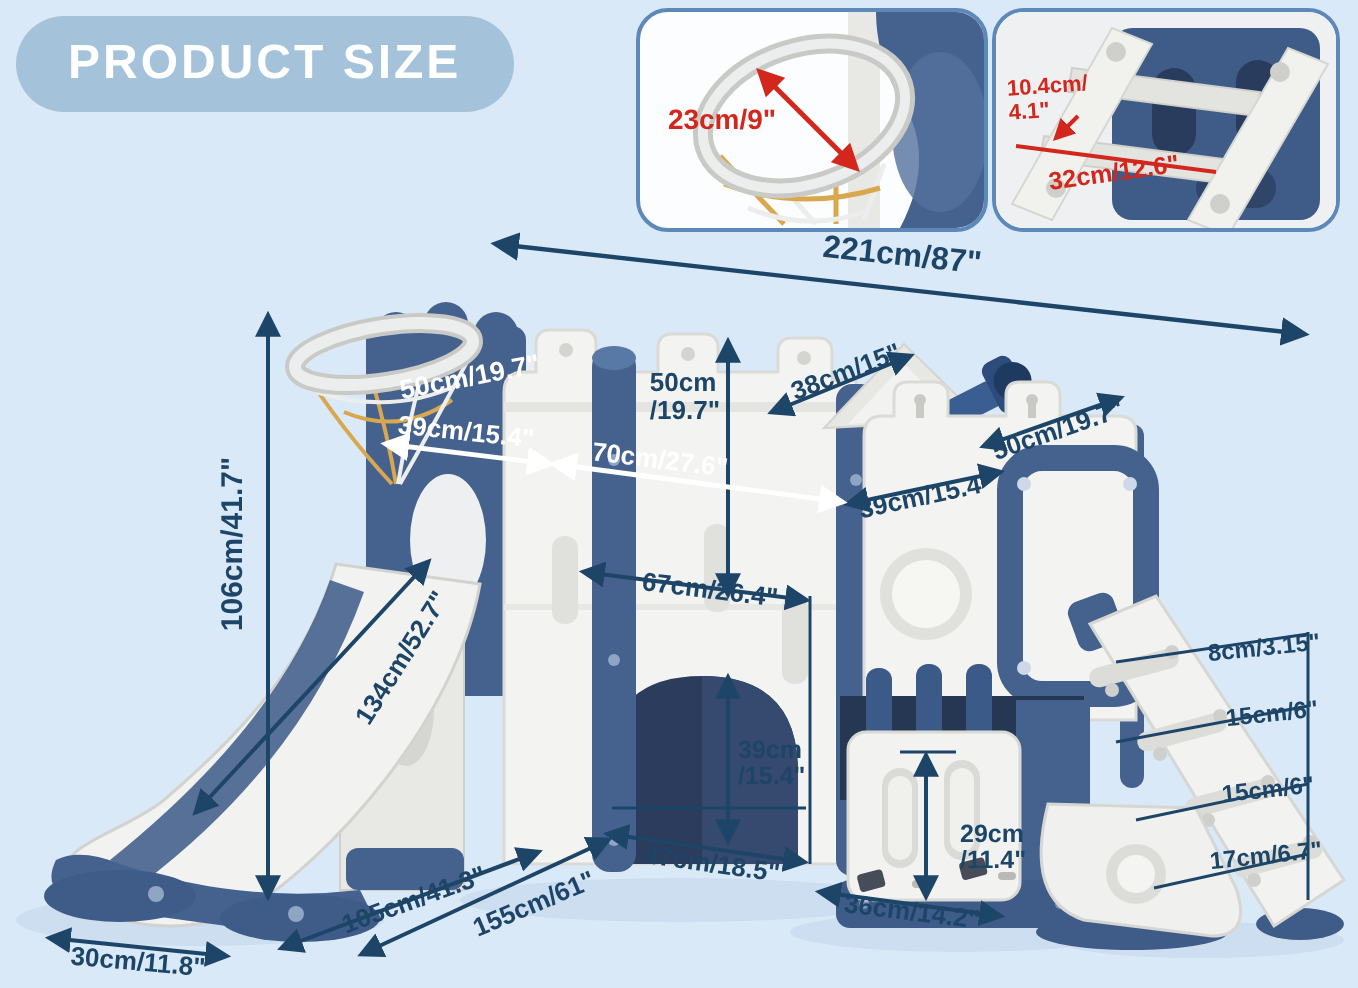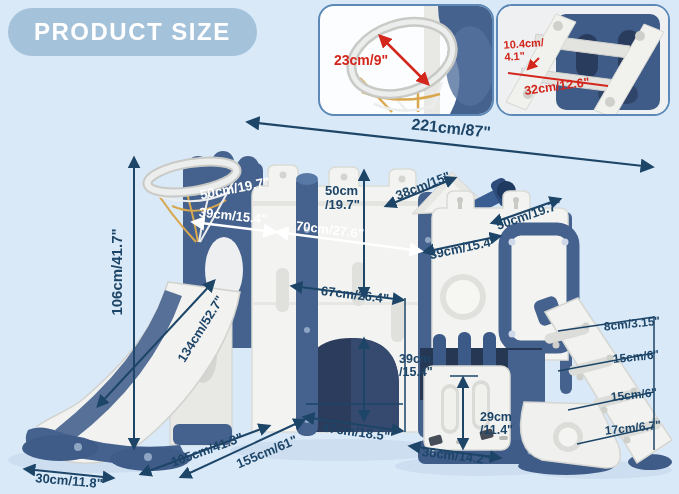--- a/index.html
+++ b/index.html
@@ -278,21 +278,21 @@
   <div class="dim al-r" style="left:360px;top:198px;">
     <span>50cm</span>
     <span>/19.7"</span>
   </div>
   <div class="dim" style="left:423px;top:186px;--r:-21deg;">38cm/15"</div>
   <div class="dim" style="left:463px;top:248px;--r:-12deg;">39cm/15.4"</div>
   <div class="dim" style="left:529px;top:215px;--r:-19deg;">50cm/19.7"</div>
   <div class="dim" style="left:355px;top:295px;--r:7deg;">67cm/26.4"</div>
   <div class="dim" style="left:201px;top:329px;--r:-58deg;">134cm/52.7"</div>
 
-  <div class="dim al-l" style="left:369px;top:366px;font-size:12.5px;margin-left:30px;">
+  <div class="dim al-l" style="left:369px;top:382px;font-size:12.5px;">
     <span>39cm</span>
     <span>/15.4"</span>
   </div>
   <div class="dim" style="left:356px;top:432px;--r:8deg;">47cm/18.5"</div>
 
   <div class="dim al-l" style="left:480px;top:424px;font-size:12.5px;">
     <span>29cm</span>
     <span>/11.4"</span>
   </div>
   <div class="dim" style="left:456px;top:456px;--r:7deg;">36cm/14.2"</div>

